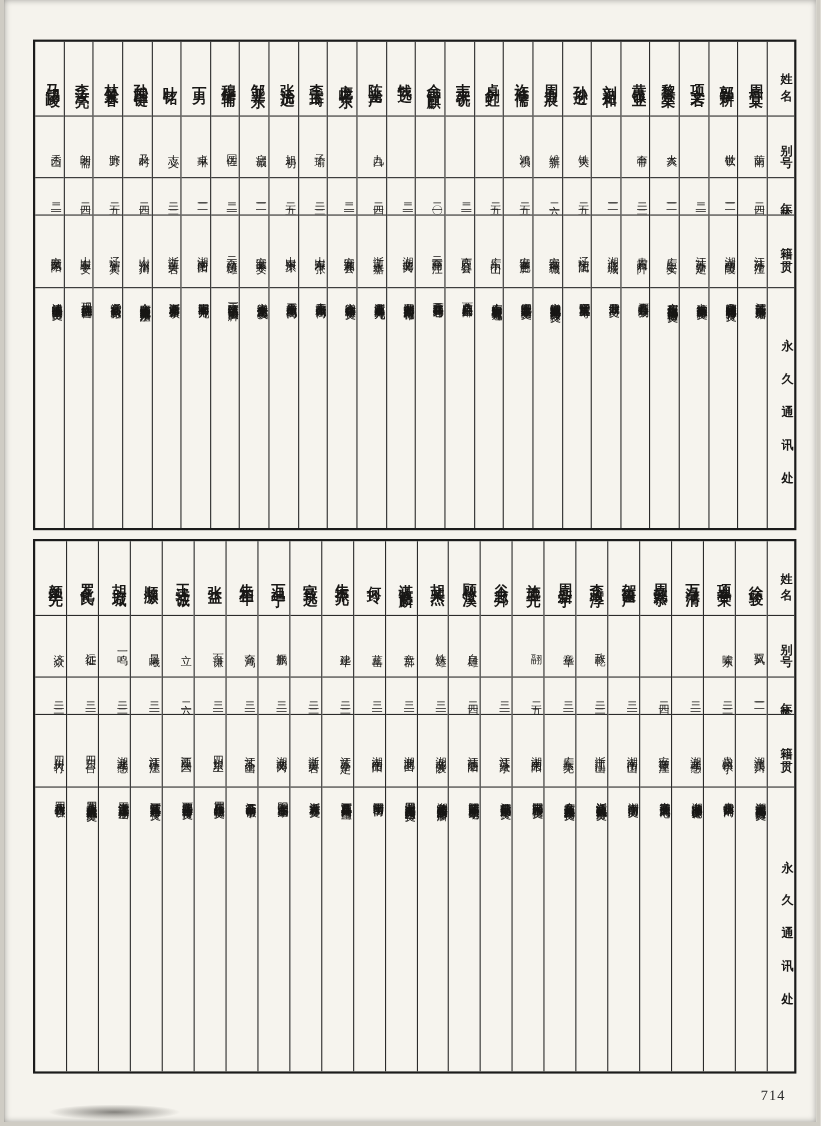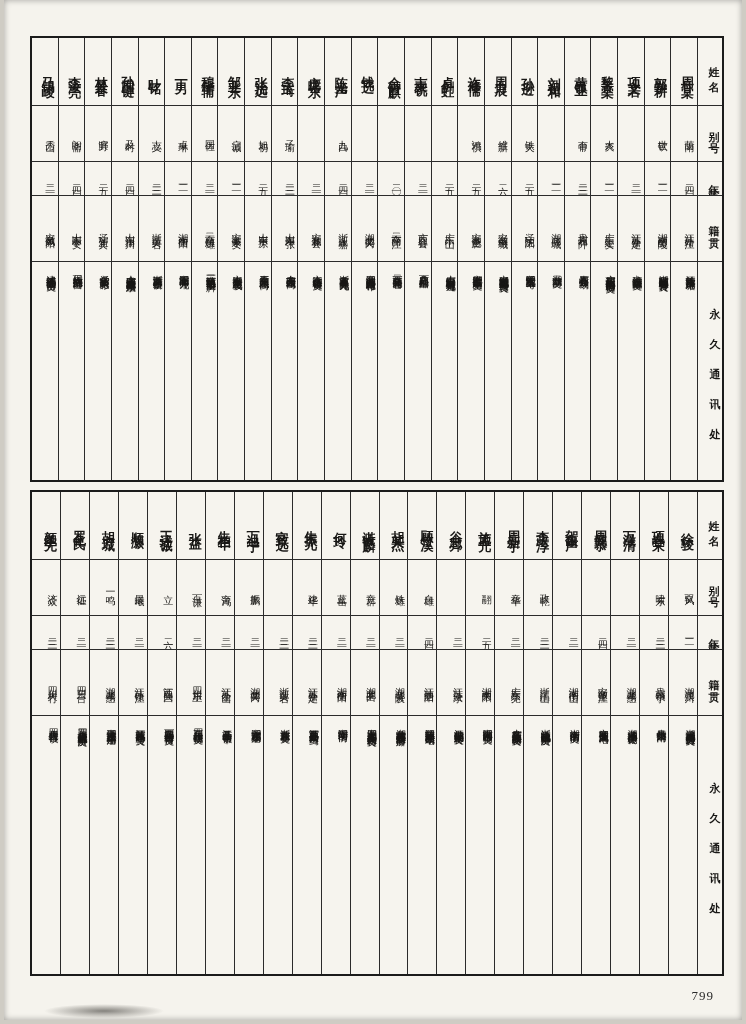--- a/index.html
+++ b/index.html
@@ -417,15 +417,15 @@
           <div class="cell cell-name">颜学先</div>
           <div class="cell cell-alias">济众</div>
           <div class="cell cell-age">二三</div>
           <div class="cell cell-native">四川大竹</div>
           <div class="cell cell-address">四川大竹县观音镇</div>
         </div>
       </div>
 
   </div>
 
-  <div class="page-number">799</div>
+  <div class="page-number">714</div>
   <div class="scan-smudge"></div>
 </div>
 
 </body></html>

